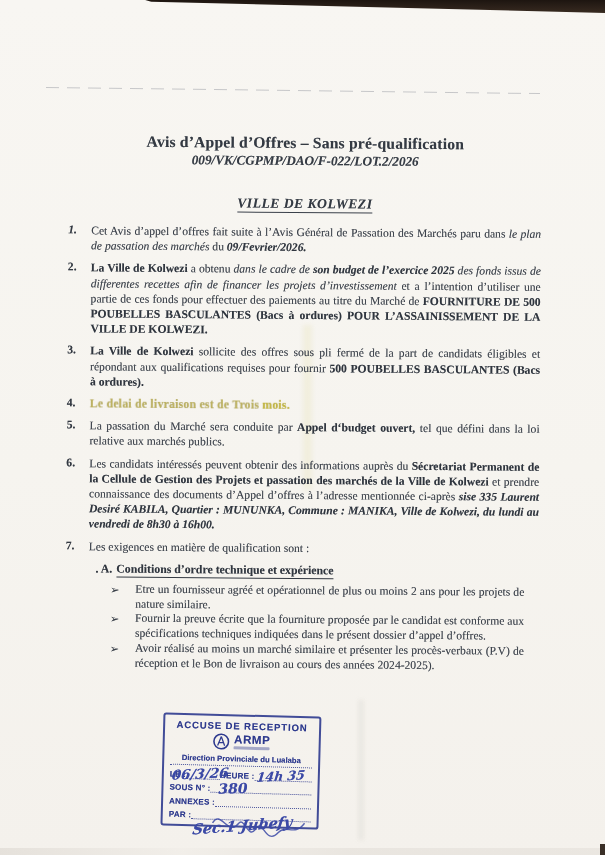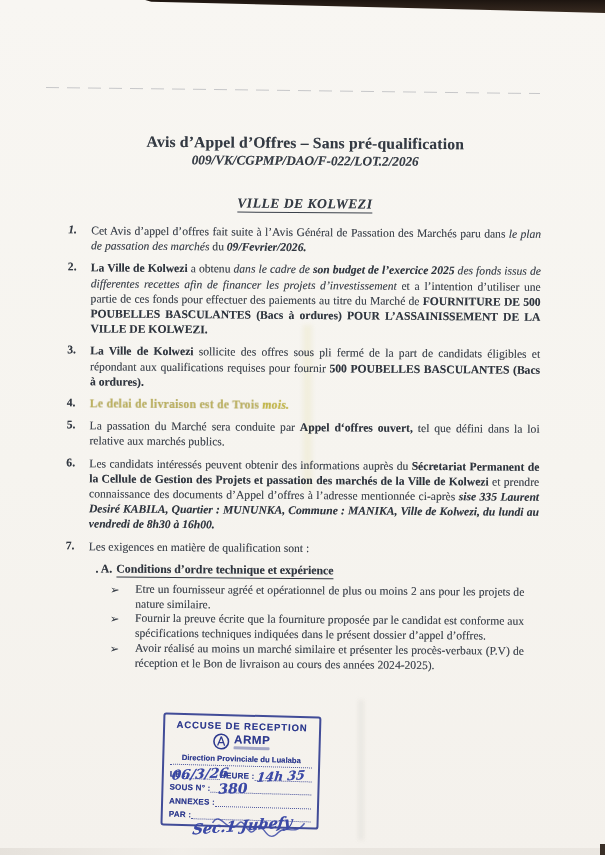--- a/index.html
+++ b/index.html
@@ -49,21 +49,21 @@
 
   .items{margin-top:13px;}
   .item{display:flex;margin-bottom:7px;}
   .num{flex:0 0 23px;font-weight:bold;color:#333942;}
   .num.it-num{font-style:italic;font-weight:600;}
   .itext{flex:1;text-align:justify;line-height:15.2px;}
   .b{font-weight:bold;color:#2f353e;}
   .i{font-style:italic;}
   .bi{font-weight:bold;font-style:italic;color:#30363f;}
   .faded{color:#b2a43e;font-weight:600;letter-spacing:.3px;opacity:.85;filter:blur(.25px);}
-  .faded2{color:#c2b32c;font-weight:700;opacity:.95;font-style:italic;}
+  .faded2{color:#c2b32c;font-weight:700;opacity:.95;}
 
   .sectionA{margin:7px 0 6px 30px;font-size:11.8px;color:#30363f;}
   .sectionA .prefix{font-weight:bold;margin-right:4px;}
   .sectionA .heading{font-weight:bold;border-bottom:1.5px solid #343a43;padding-bottom:1px;}
 
   .bullets{margin-left:45px;margin-right:14px;}
   .bullet{display:flex;}
   .bmark{flex:0 0 25px;font-size:11px;color:#3a4049;padding-top:1px;}
   .btext{flex:1;text-align:justify;line-height:14.8px;}
 
@@ -139,21 +139,21 @@
     <div class="item">
       <span class="num">4.</span>
       <div class="itext">
         <span class="faded">Le delai de livraison est de Trois </span><span class="faded faded2">mois.</span>
       </div>
     </div>
 
     <div class="item">
       <span class="num">5.</span>
       <div class="itext">
-        <span>La passation du Marché sera conduite par </span><span class="b">Appel d‘offres ouvert,</span><span>  tel que défini dans la loi relative aux marchés publics.</span>
+        <span>La passation du Marché sera conduite par </span><span class="b">Appel d‘budget ouvert,</span><span>  tel que défini dans la loi relative aux marchés publics.</span>
       </div>
     </div>
 
     <div class="item">
       <span class="num">6.</span>
       <div class="itext">
         <span>Les candidats intéressés peuvent obtenir des informations auprès du </span><span class="b">Sécretariat Permanent de la Cellule de Gestion des Projets et passation des marchés de la Ville de Kolwezi</span><span> et prendre connaissance des documents d’Appel d’offres à l’adresse mentionnée ci-après </span><span class="bi">sise 335 Laurent Desiré KABILA, Quartier :  MUNUNKA, Commune : MANIKA, Ville de Kolwezi, du lundi au vendredi de 8h30 à 16h00.</span>
       </div>
     </div>
 

